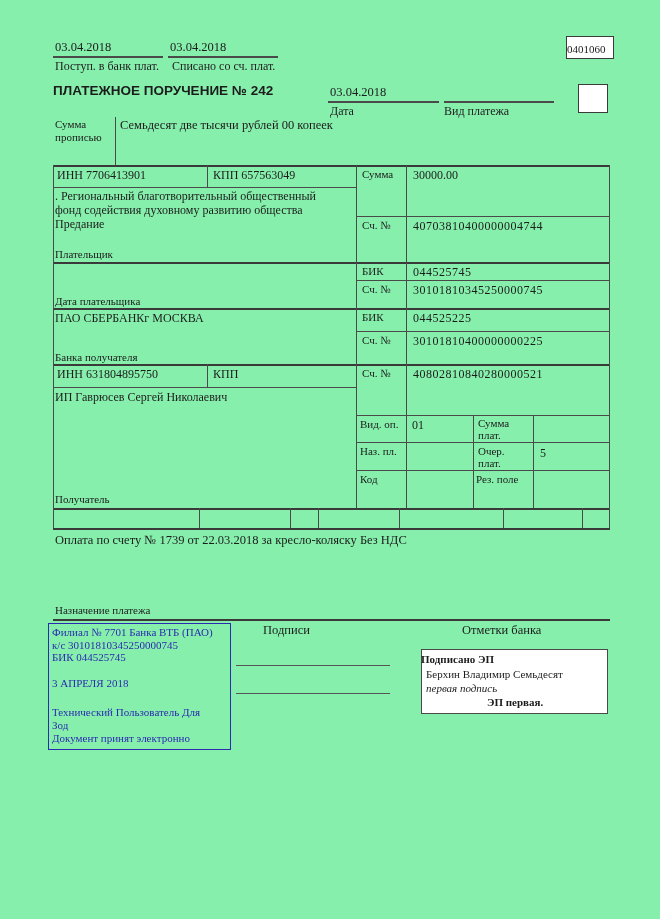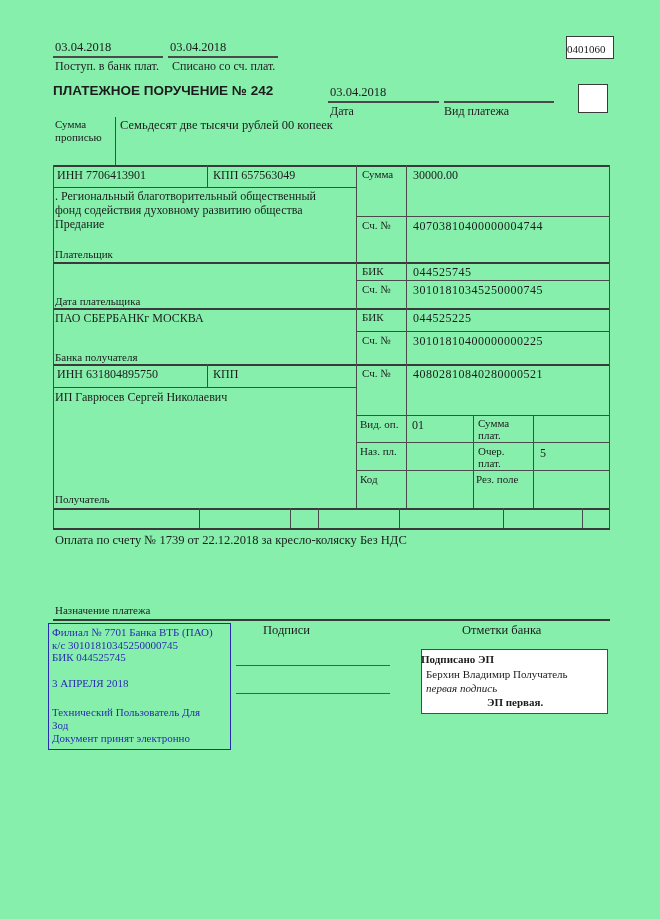--- a/index.html
+++ b/index.html
@@ -120,38 +120,38 @@
   <span class="t fs12" style="left:412px;top:419px">01</span>
   <span class="t fs11" style="left:478px;top:418px">Сумма</span>
   <span class="t fs11" style="left:478px;top:430px">плат.</span>
   <span class="t fs11" style="left:360px;top:446px">Наз. пл.</span>
   <span class="t fs11" style="left:478px;top:446px">Очер.</span>
   <span class="t fs11" style="left:478px;top:458px">плат.</span>
   <span class="t fs12" style="left:540px;top:447px">5</span>
   <span class="t fs11" style="left:360px;top:474px">Код</span>
   <span class="t fs11" style="left:476px;top:474px">Рез. поле</span>
 
-  <span class="t fs125" style="left:55px;top:534px">Оплата по счету № 1739 от 22.12.2018 за кресло-коляску Без НДС</span>
+  <span class="t fs125" style="left:55px;top:534px">Оплата по счету № 1739 от 22.03.2018 за кресло-коляску Без НДС</span>
   <span class="t fs11" style="left:55px;top:605px">Назначение платежа</span>
   <div class="hl2" style="left:53px;top:619px;width:557px"></div>
 
   <span class="t fs125" style="left:263px;top:624px">Подписи</span>
   <span class="t fs125" style="left:462px;top:624px">Отметки банка</span>
 
   <div class="bluebox" style="left:48px;top:623px;width:181px;height:125px"></div>
   <span class="t fs11 blue" style="left:52px;top:627px">Филиал № 7701 Банка ВТБ (ПАО)</span>
   <span class="t fs11 blue" style="left:52px;top:640px">к/с 30101810345250000745</span>
   <span class="t fs11 blue" style="left:52px;top:652px">БИК 044525745</span>
   <span class="t fs11 blue" style="left:52px;top:678px">3 АПРЕЛЯ 2018</span>
   <span class="t fs11 blue" style="left:52px;top:707px">Технический Пользователь Для</span>
   <span class="t fs11 blue" style="left:52px;top:720px">Зод</span>
   <span class="t fs11 blue" style="left:52px;top:733px">Документ принят электронно</span>
 
   <div class="sig" style="left:236px;top:665px;width:154px"></div>
   <div class="sig" style="left:236px;top:693px;width:154px"></div>
 
   <div class="box" style="left:421px;top:649px;width:185px;height:63px;border-color:#4a4a4a"></div>
   <span class="t fs11 bold ctr" style="left:421px;top:654px;width:185px">Подписано ЭП</span>
-  <span class="t fs11" style="left:426px;top:669px">Берхин Владимир Получатель</span>
+  <span class="t fs11" style="left:426px;top:669px">Берхин Владимир Семьдесят</span>
   <span class="t fs11 italic" style="left:426px;top:683px">первая подпись</span>
   <span class="t fs11 bold" style="left:487px;top:697px">ЭП первая.</span>
 
 </div>
 
 </body></html>

